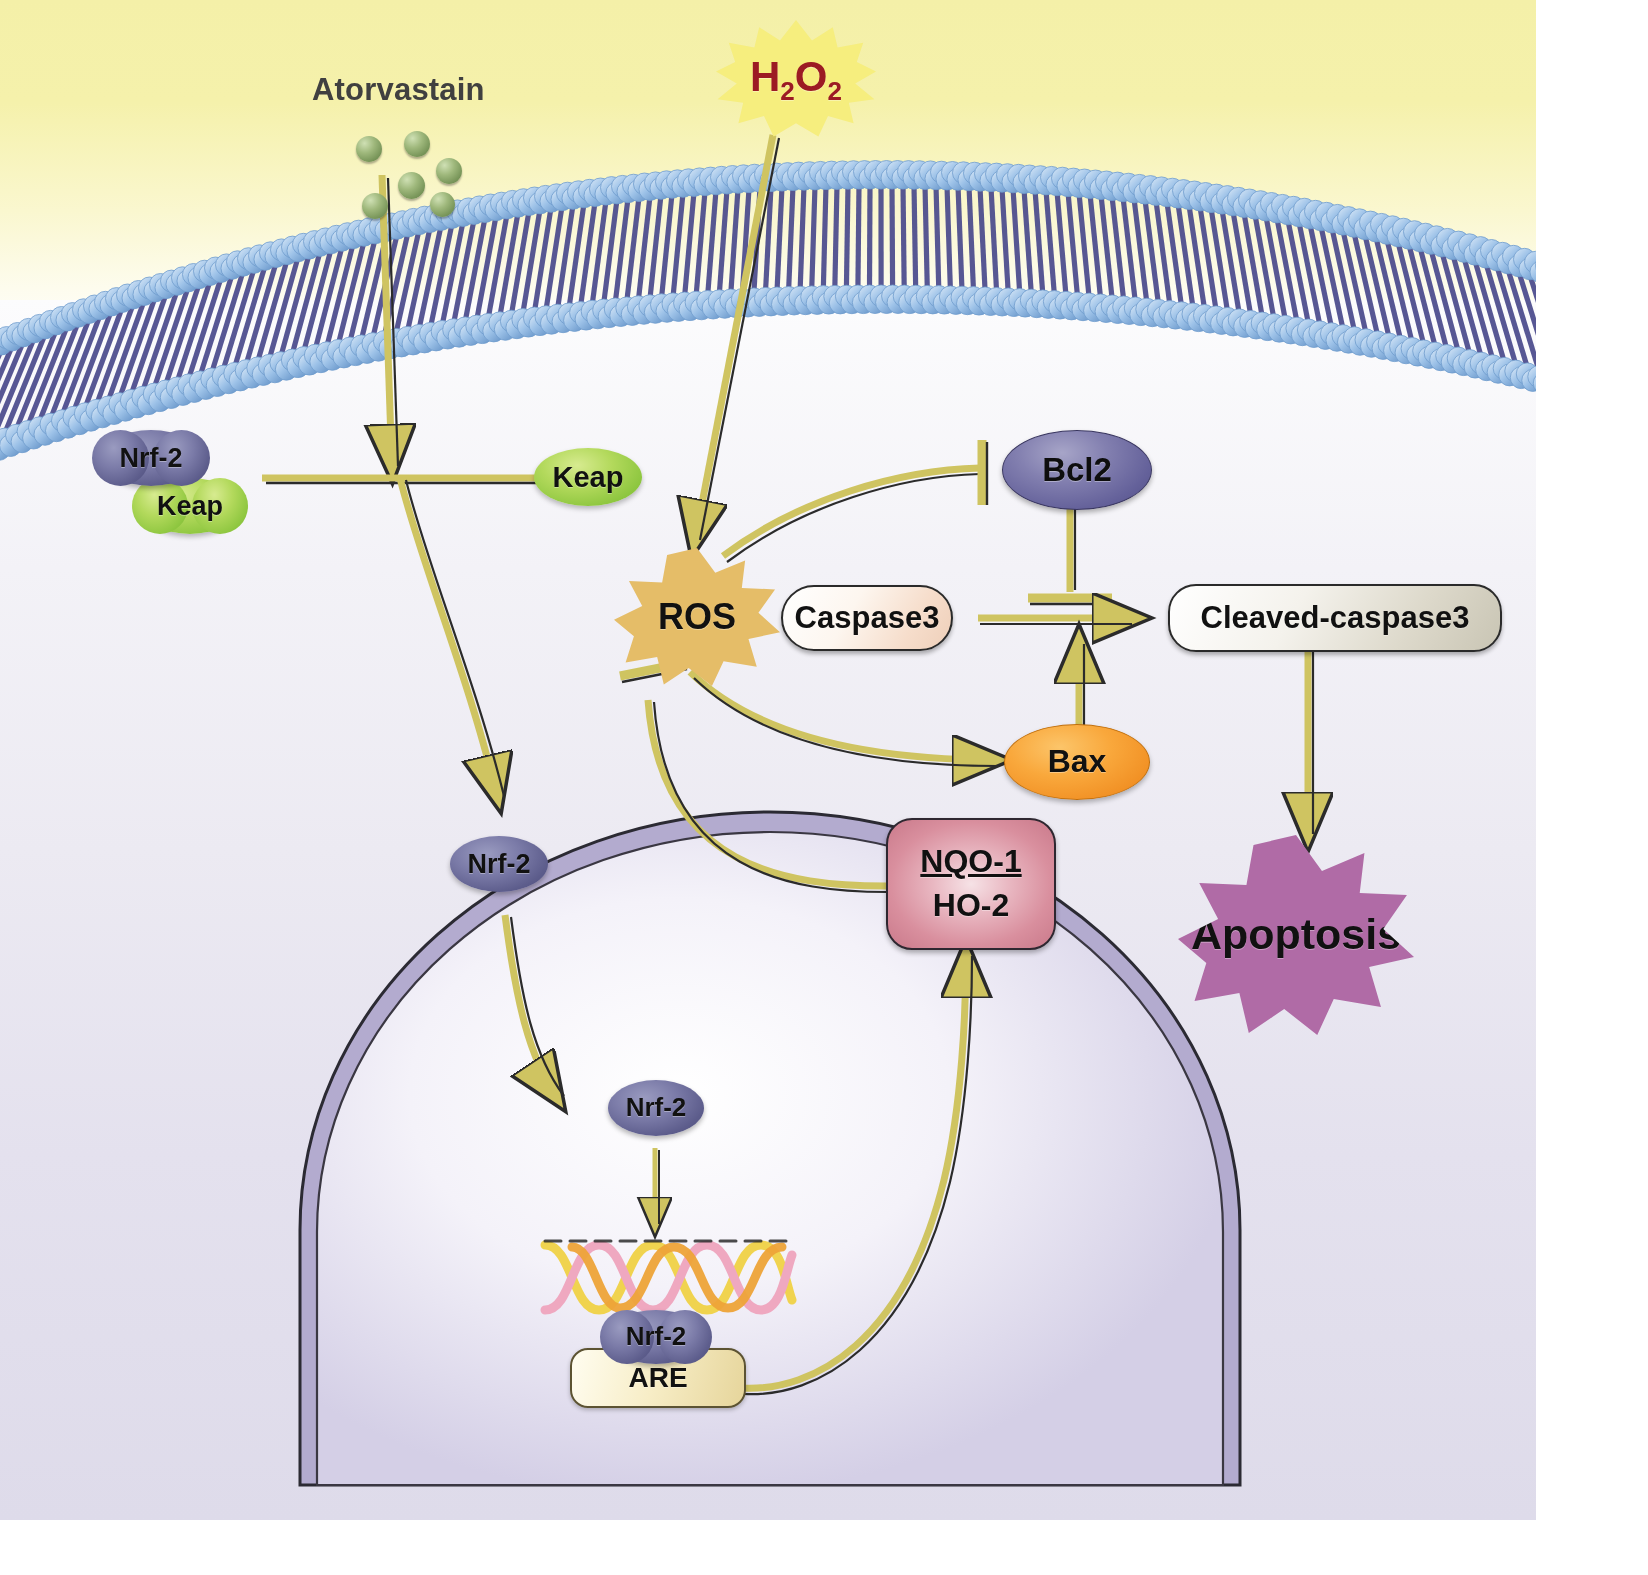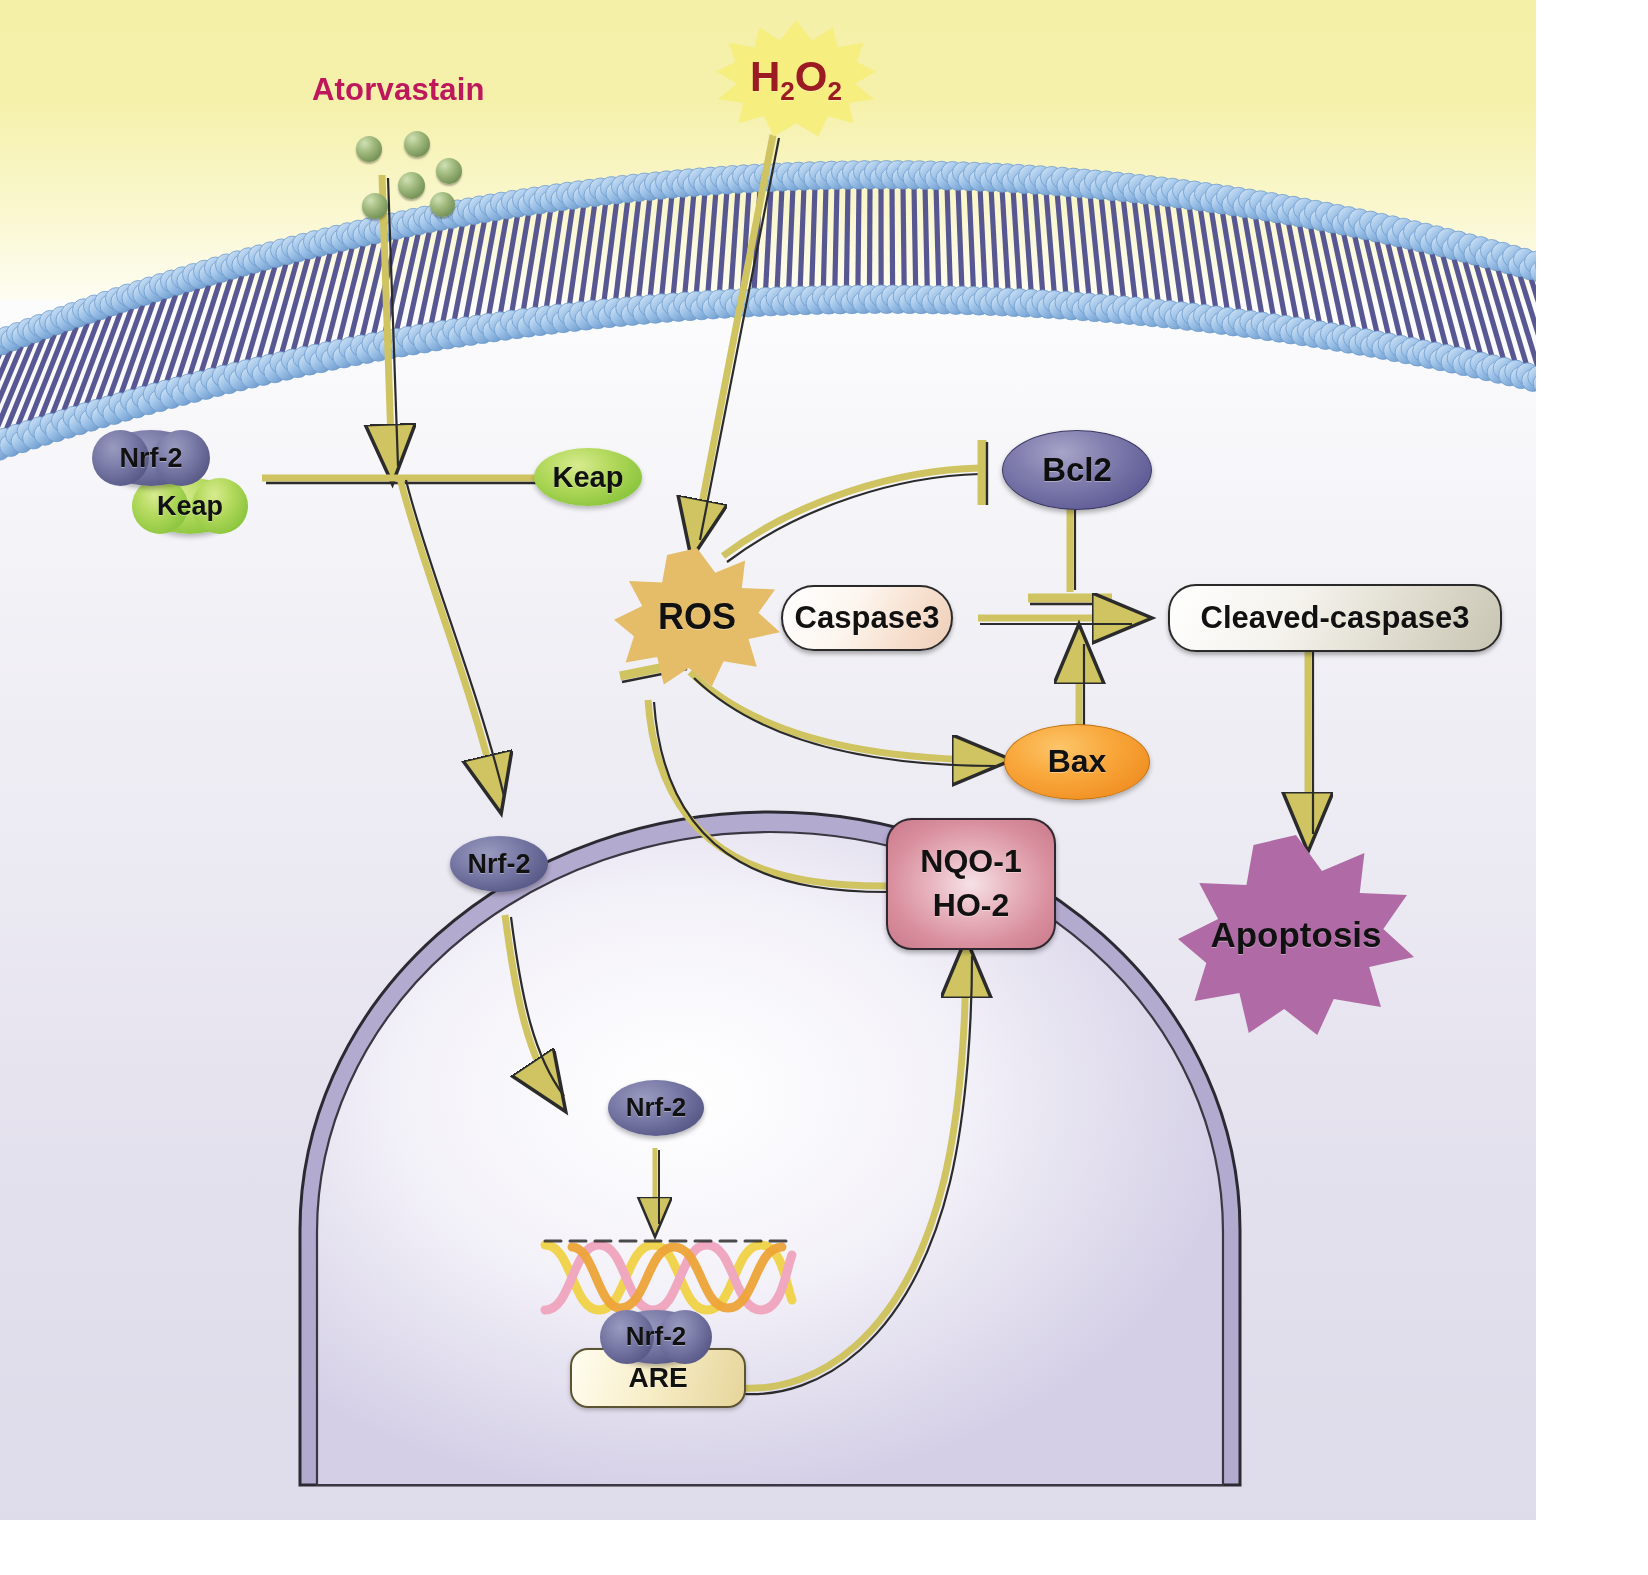--- a/index.html
+++ b/index.html
@@ -104,21 +104,21 @@
     filter:drop-shadow(2px 3px 2px rgba(0,0,0,.28));
     clip-path:polygon(50% 0%,61% 18%,79% 9%,77% 29%,97% 30%,87% 47%,100% 61%,81% 66%,86% 86%,66% 82%,59% 100%,45% 87%,30% 99%,26% 79%,7% 83%,12% 64%,0% 52%,17% 42%,9% 24%,29% 25%,32% 5%);
   }
   
   .particle{
     position:absolute;border-radius:50%;
     background:radial-gradient(circle at 33% 28%,#cfe0b4 0%,#9fb87c 38%,#79965a 72%,#5f7a45 100%);
     box-shadow:0 2px 2px rgba(0,0,0,.3);
   }
   .label-plain{
-    position:absolute;color:#be185d;font-weight:bold;letter-spacing:.2px;
+    position:absolute;color:#404040;font-weight:bold;letter-spacing:.2px;
   }
   .h2o2-txt{color:#9c1b23;font-weight:bold;}
   .h2o2-txt sub{font-size:.62em;}
 </style>
 </head>
 <body>
 
 <div id="stage">
  <div id="scene">
 
@@ -960,25 +960,25 @@
 
   <div class="node ellipse-purple" style="left:1002px;top:430px;width:148px;height:78px;font-size:33px;color:#0e0e0e;">Bcl2</div>
 
   <div class="node pill-caspase" style="left:781px;top:585px;width:168px;height:62px;font-size:31px;">Caspase3</div>
 
   <div class="node pill-cleaved" style="left:1168px;top:584px;width:330px;height:64px;font-size:31px;">Cleaved-caspase3</div>
 
   <div class="node ellipse-orange" style="left:1004px;top:724px;width:144px;height:74px;font-size:32px;">Bax</div>
 
   <div class="node box-nqo" style="left:886px;top:818px;width:166px;height:128px;font-size:32px;">
-    <span style="display:block;margin-bottom:10px;">NQO-1</span>
+    <span style="display:block;margin-bottom:10px;text-decoration:underline;">NQO-1</span>
     <span style="display:block;">HO-2</span>
   </div>
 
-  <div class="node star-apop" style="left:1178px;top:835px;width:236px;height:200px;font-size:35px;">Apoptosis</div>
+  <div class="node star-apop" style="left:1178px;top:835px;width:236px;height:200px;font-size:43px;">Apoptosis</div>
 
   <div class="node blob" style="left:450px;top:836px;width:98px;height:56px;font-size:27px;">Nrf-2</div>
 
   <div class="node blob" style="left:608px;top:1080px;width:96px;height:56px;font-size:26px;">Nrf-2</div>
 
   <div class="node blob" style="left:608px;top:1310px;width:96px;height:54px;font-size:26px;z-index:4;">Nrf-2</div>
 
   <div class="node box-are" style="left:570px;top:1348px;width:172px;height:56px;font-size:28px;z-index:3;">ARE</div>
 
  </div>

